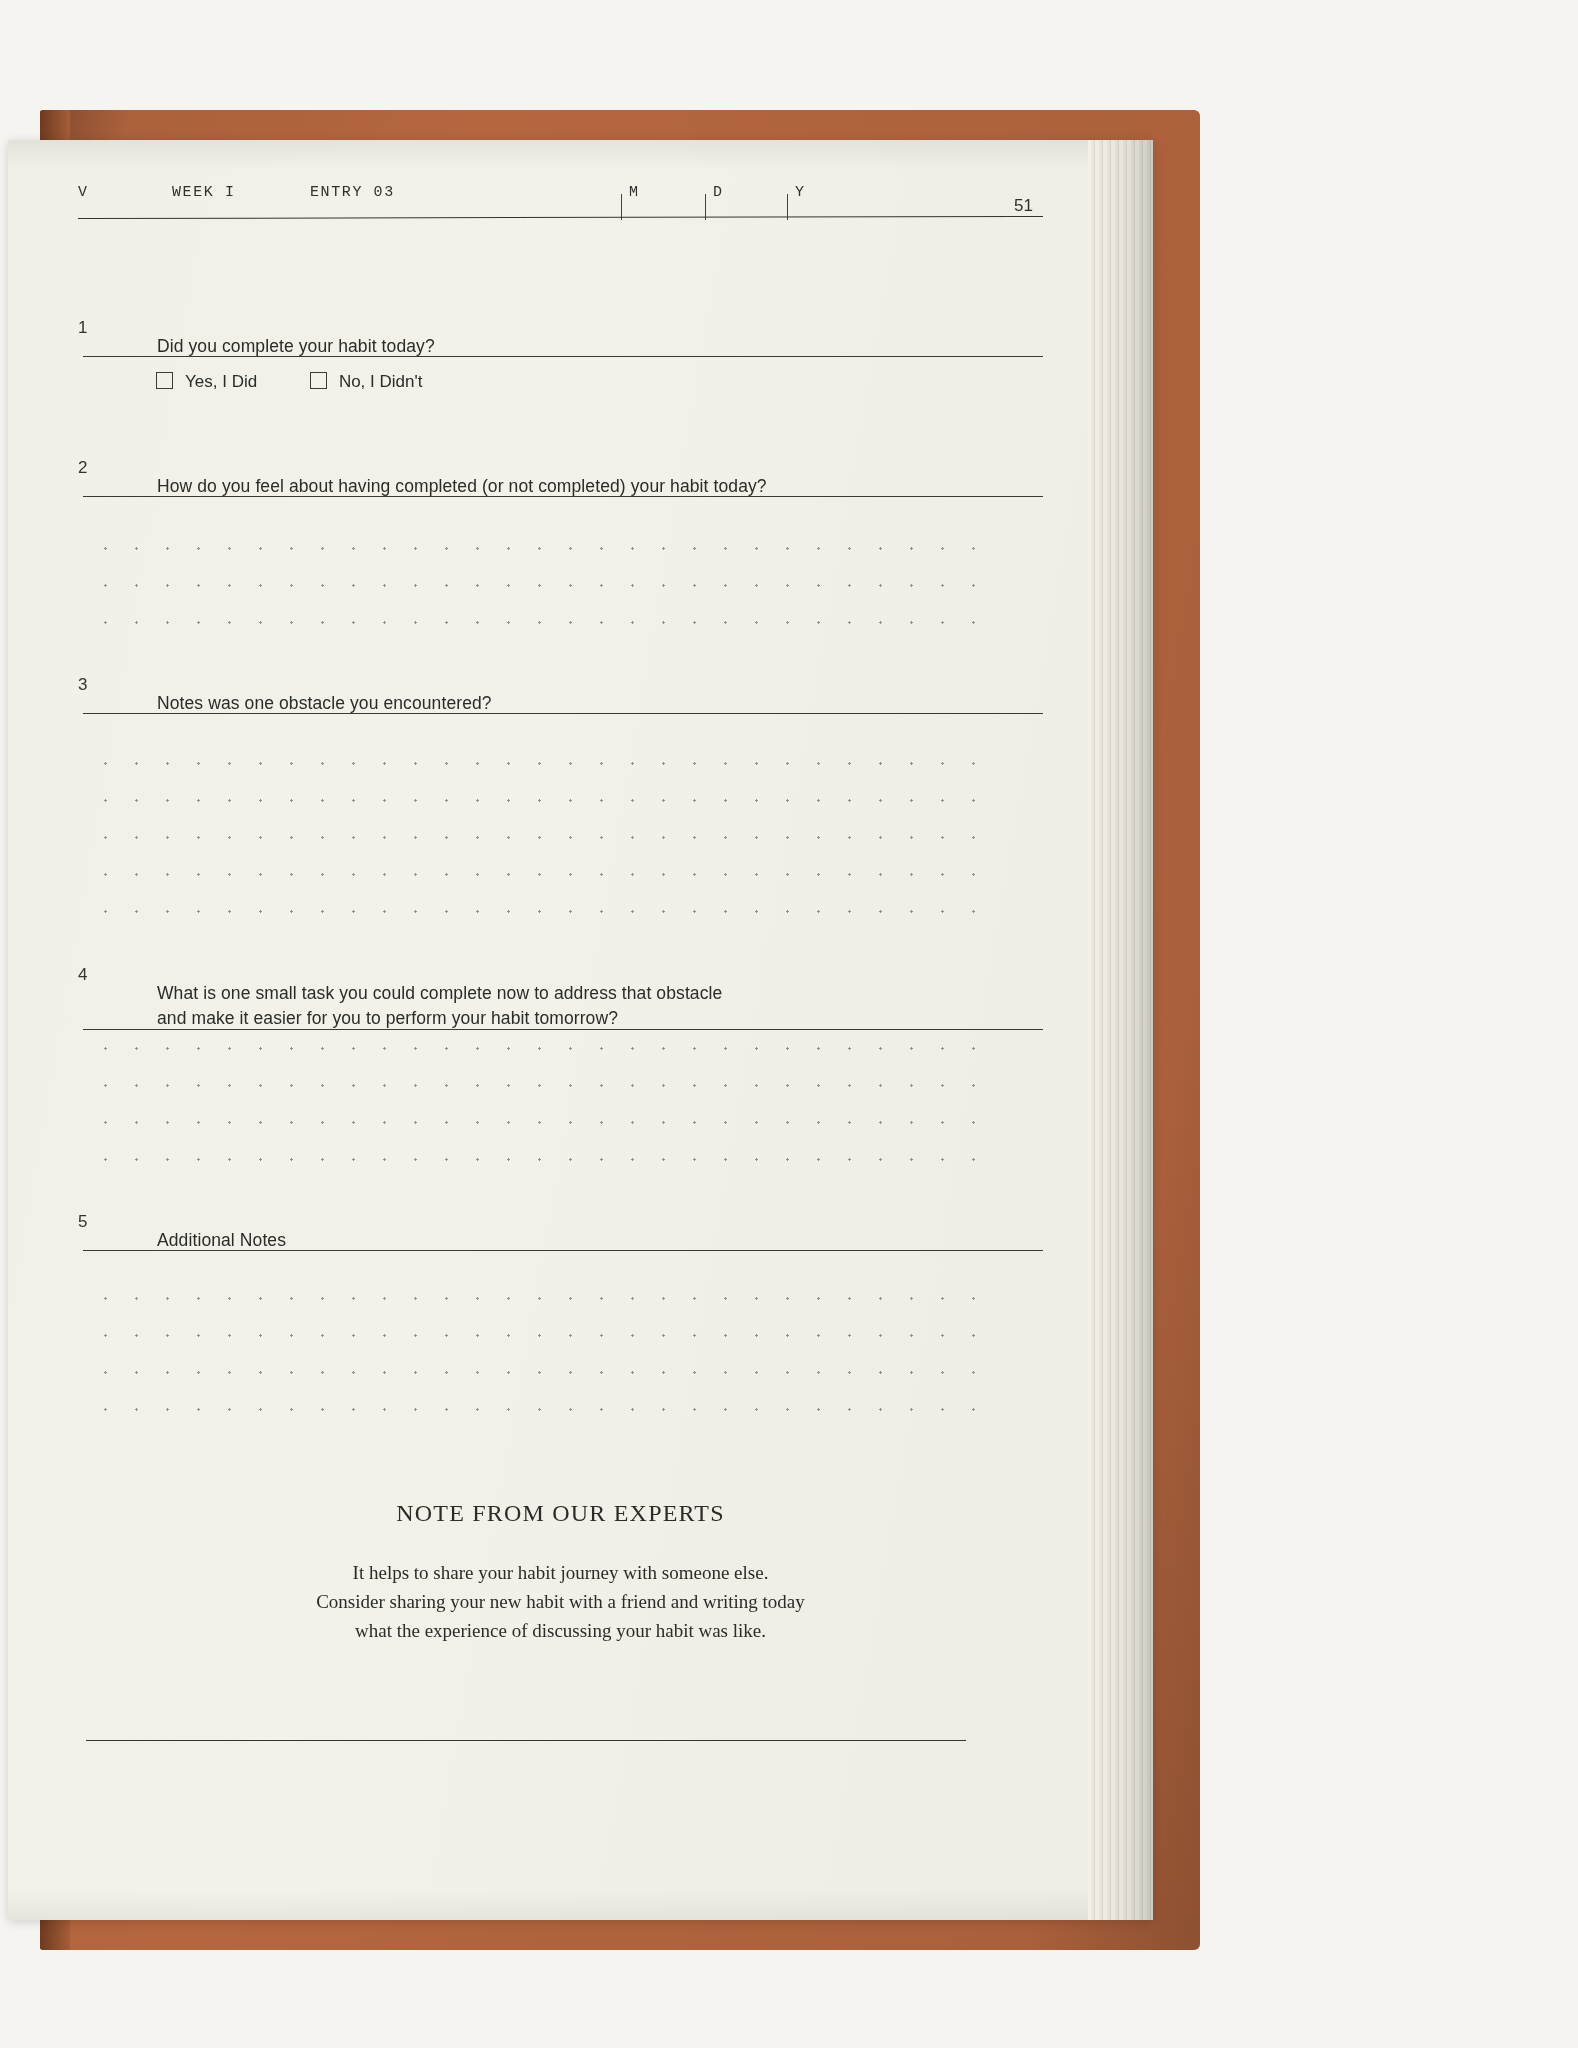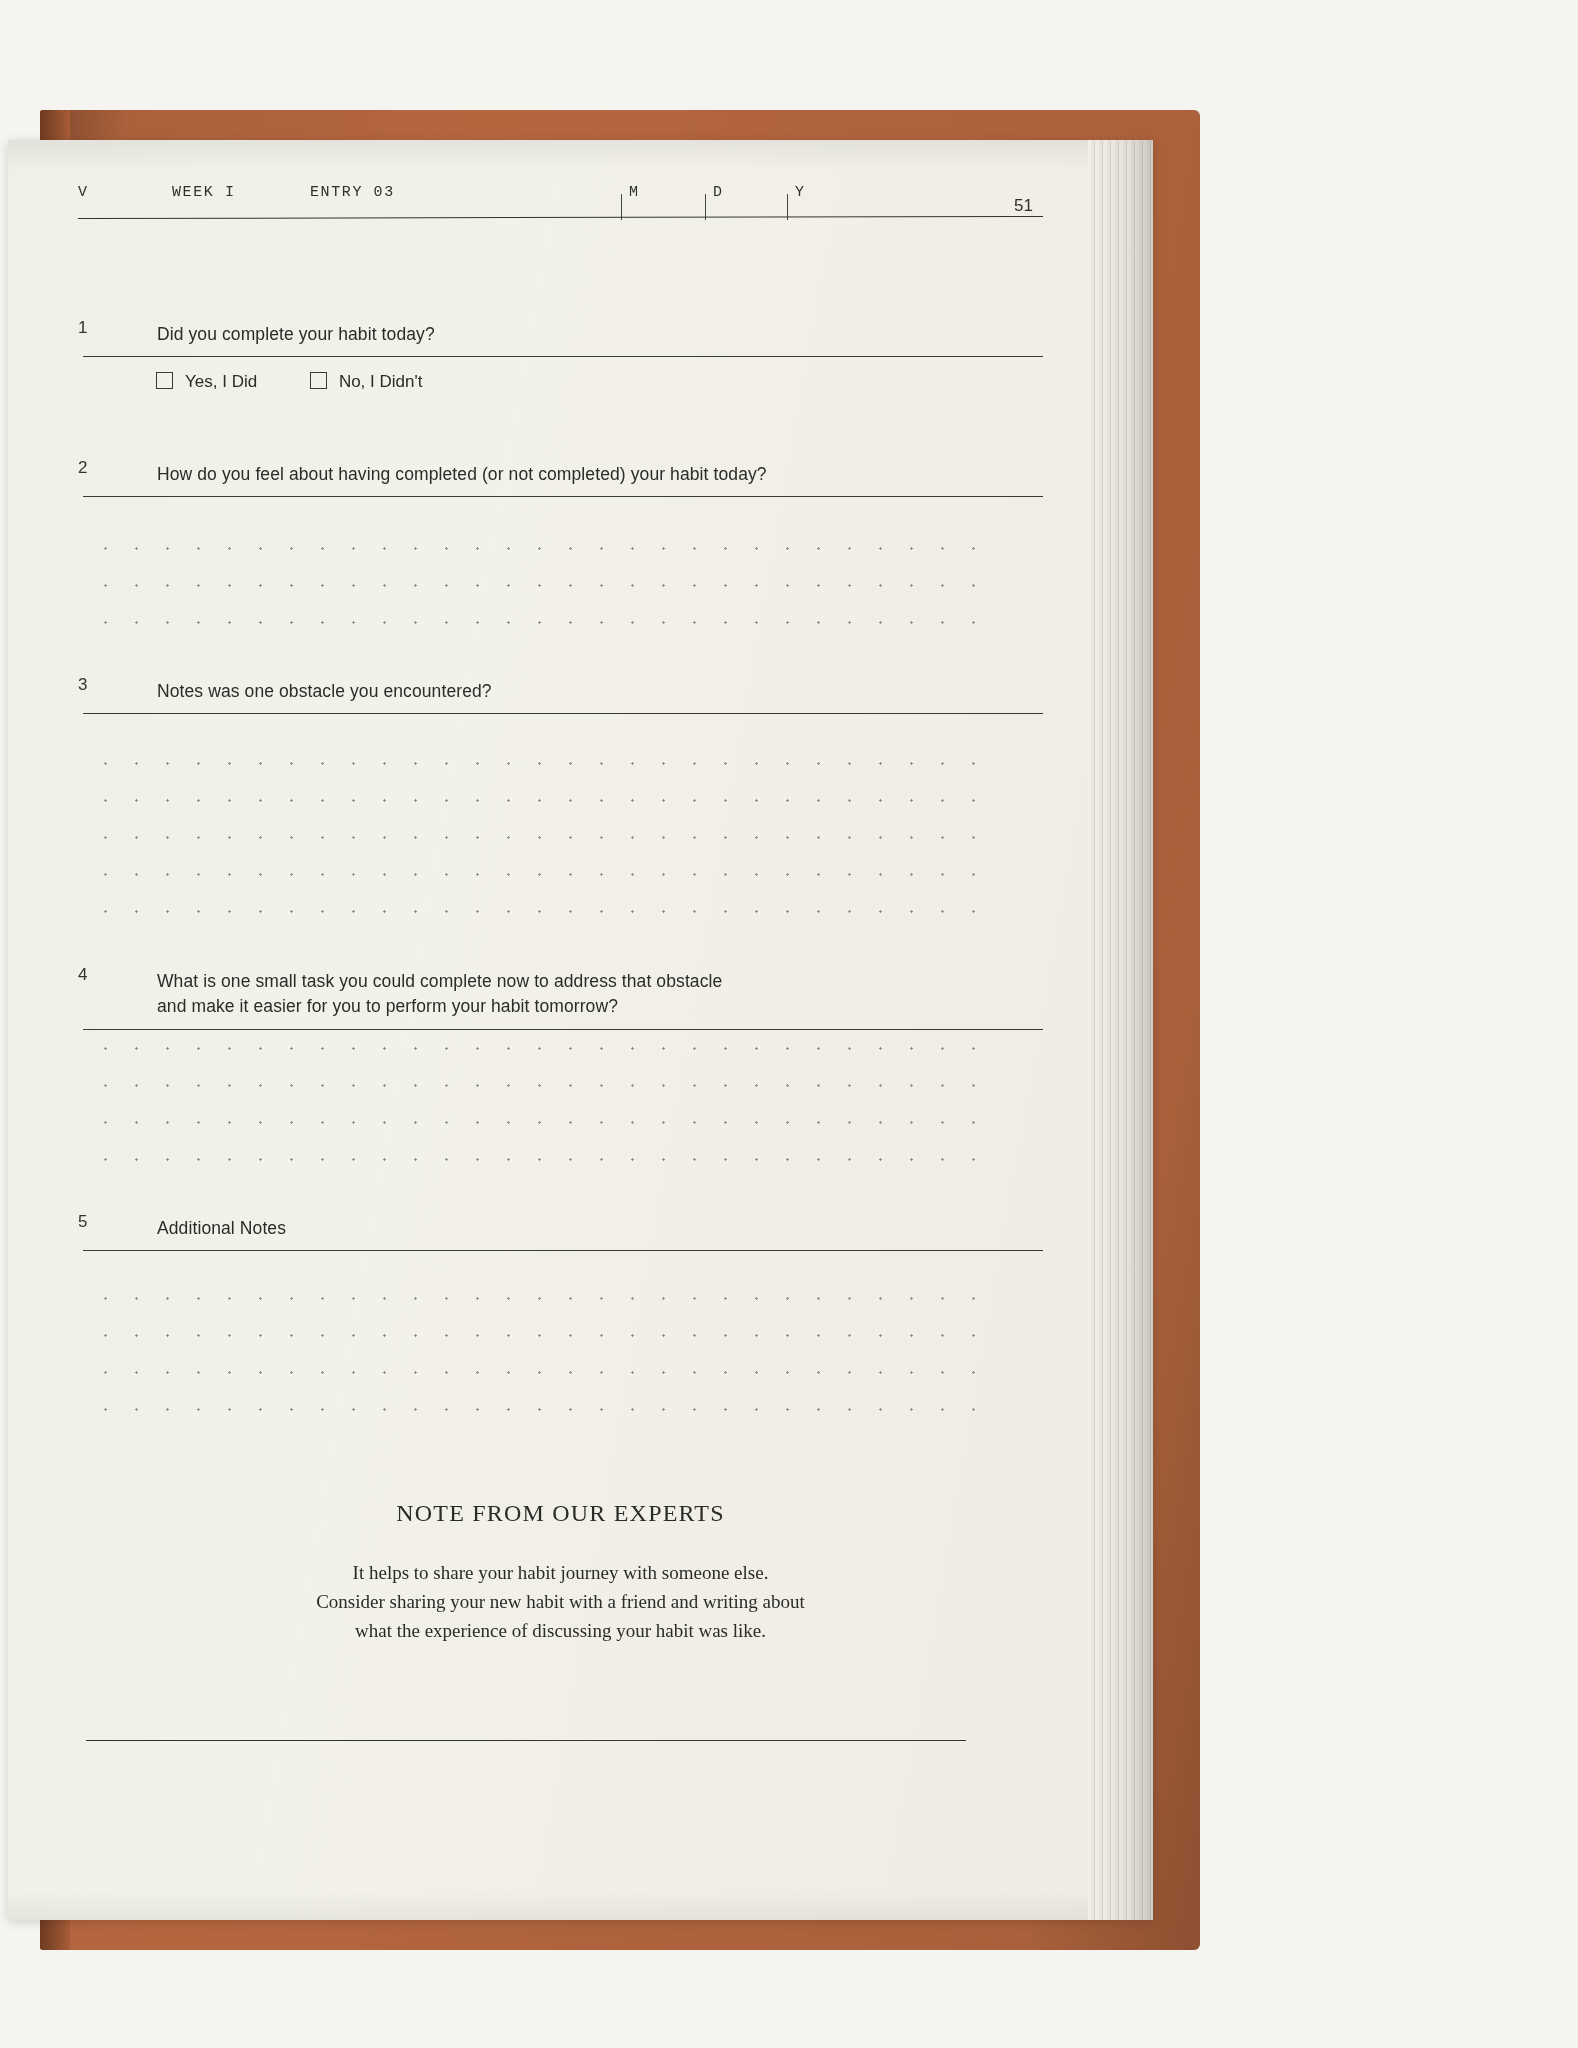--- a/index.html
+++ b/index.html
@@ -176,21 +176,21 @@
   .q-num {
     position: absolute;
     left: 0;
     top: 0;
     font-size: 17px;
     color: #34342f;
   }
   .q-text {
     position: absolute;
     left: 79px;
-    top: 4px;
+    top: 16px;
     font-size: 17.5px;
     line-height: 25px;
     color: #2b2b28;
     letter-spacing: 0.1px;
   }
   .q-rule {
     position: absolute;
     left: 5px;
     height: 1px;
     width: 960px;
@@ -335,21 +335,21 @@
       <div class="q" style="top:1072px;">
         <div class="q-num">5</div>
         <div class="q-text">Additional Notes</div>
         <div class="q-rule" style="top:38px;"></div>
       </div>
       <div class="dots" style="top:1140px; width:900px; height:152px;"></div>
 
       <div class="experts" style="top:1360px;">
         <div class="experts-title">NOTE FROM OUR EXPERTS</div>
         <div class="experts-body" style="white-space: pre-line;">It helps to share your habit journey with someone else.
-Consider sharing your new habit with a friend and writing about
+Consider sharing your new habit with a friend and writing today
 what the experience of discussing your habit was like.</div>
       </div>
 
       <div class="footer-rule"></div>
 
     </div>
   </div>
 </div>
 
 </body></html>

